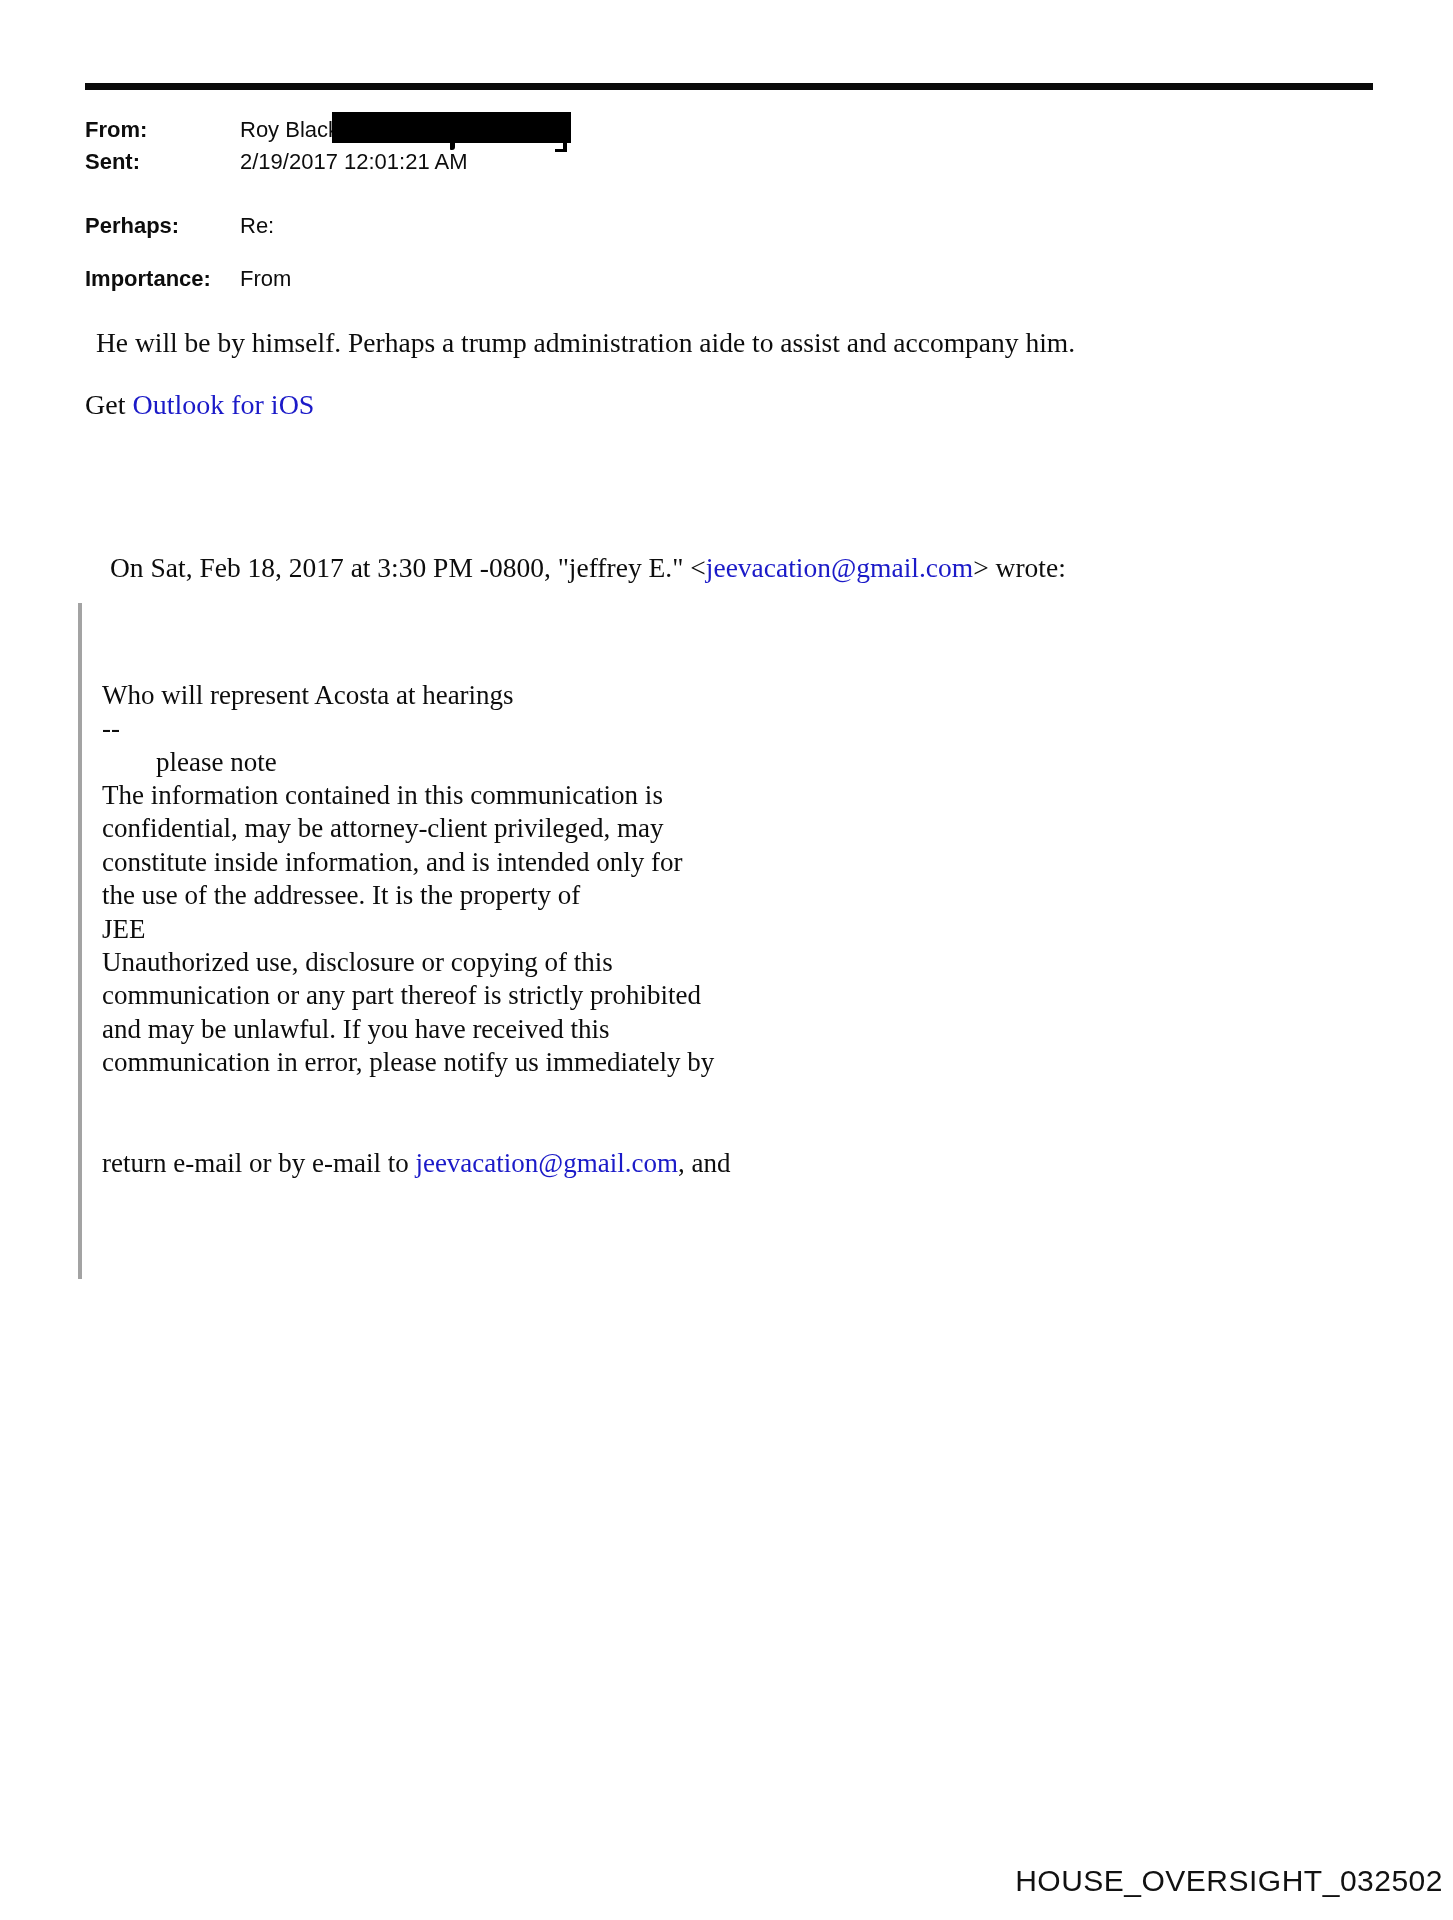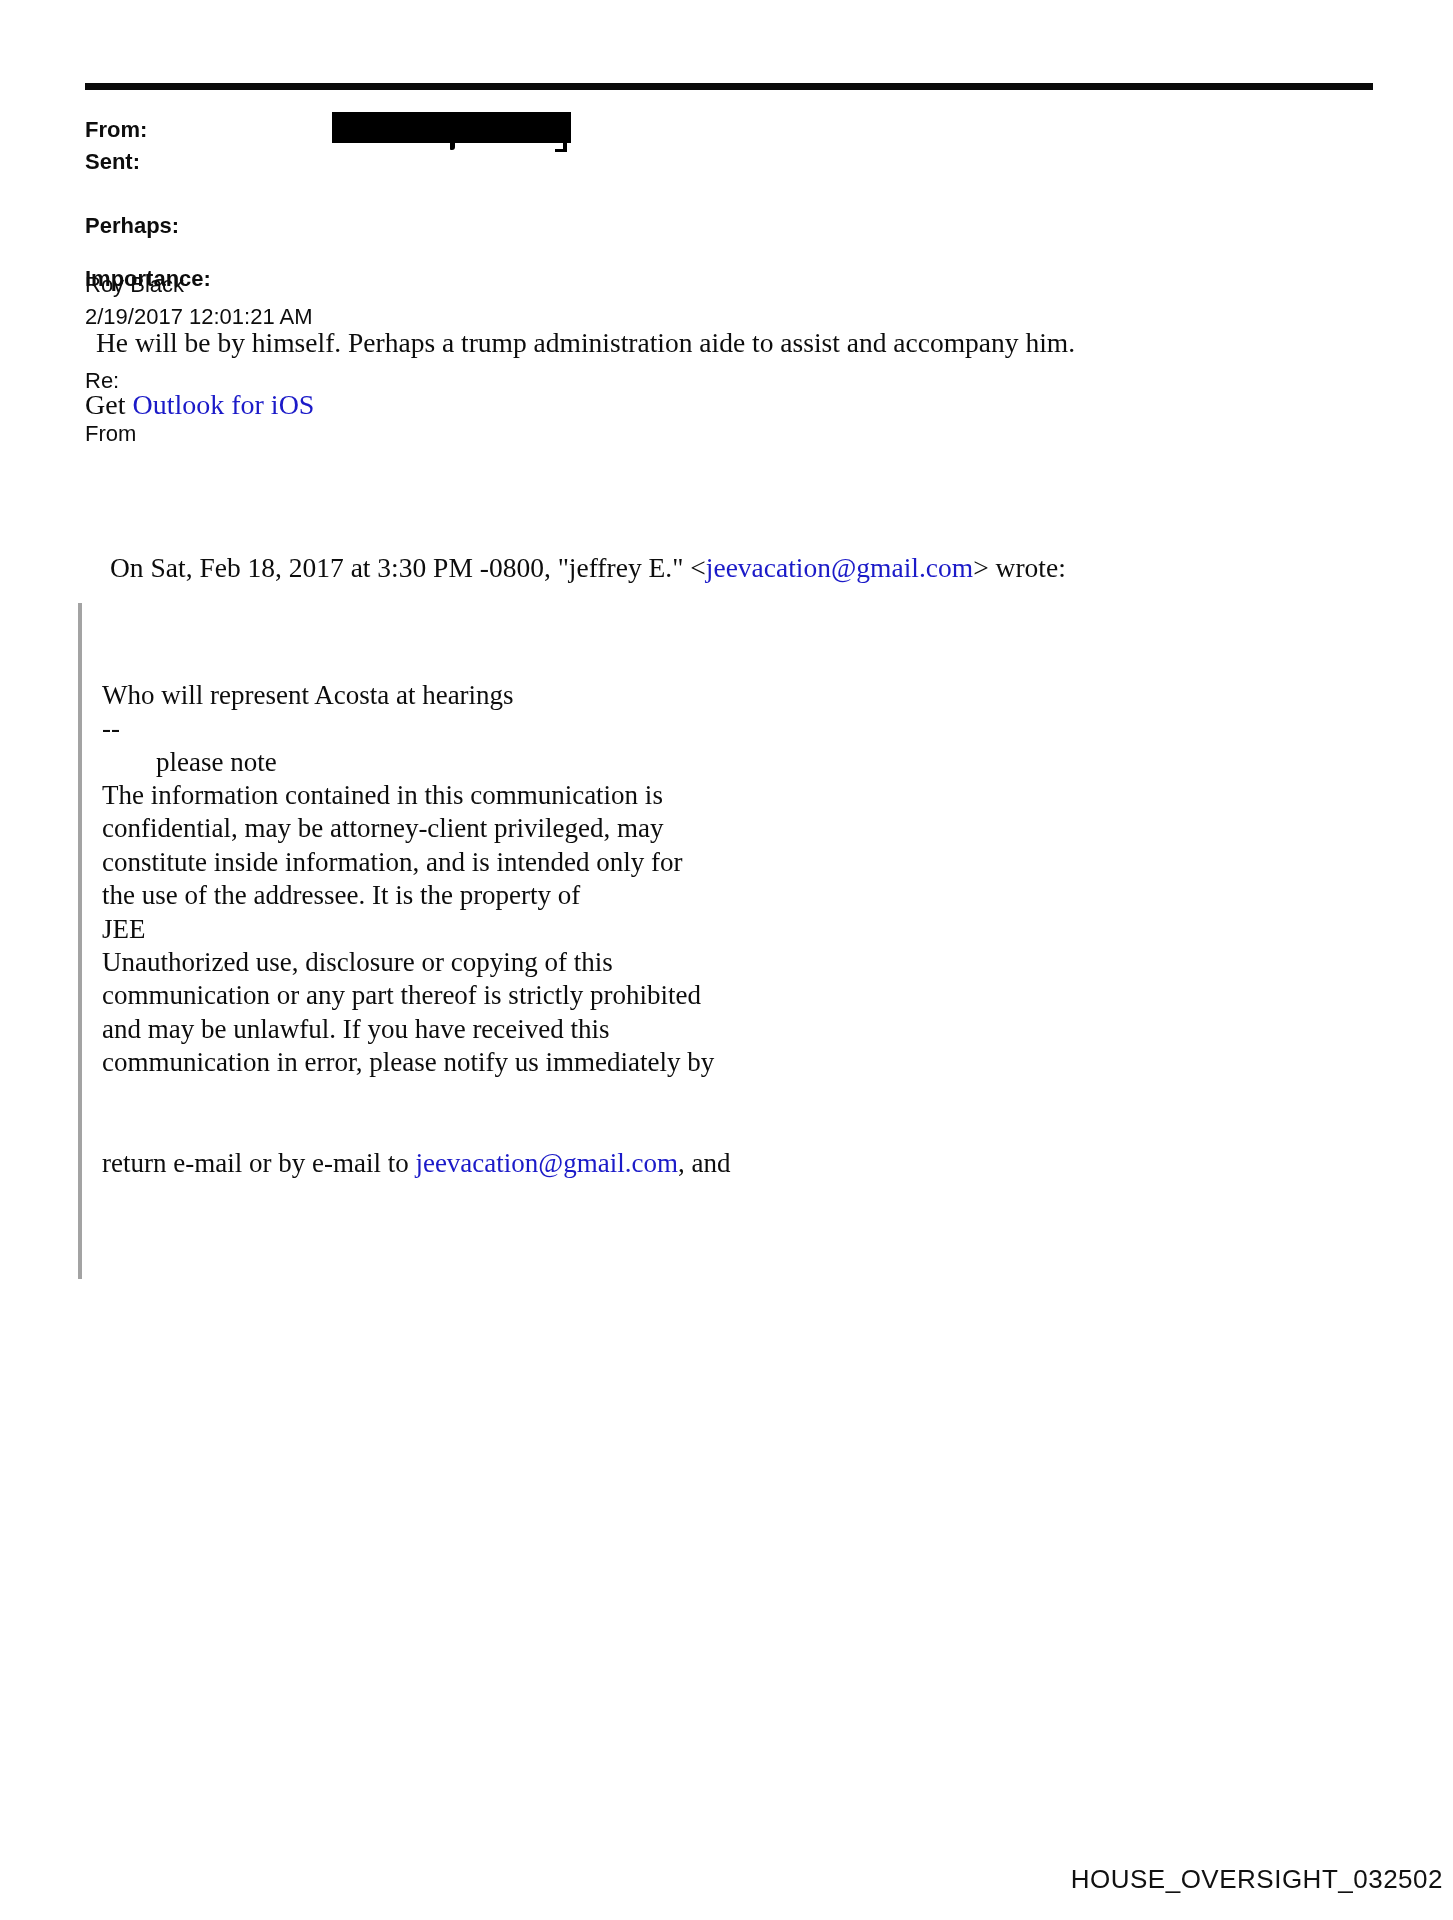--- a/index.html
+++ b/index.html
@@ -12,21 +12,21 @@
   html, body { background: #ffffff; }
   .page {
     position: relative;
     width: 1453px;
     height: 1920px;
     background: #ffffff;
     color: var(--text);
     font-family: "Liberation Serif", serif;
     overflow: hidden;
   }
-  .abs { position: absolute; flex-direction: column; }
+  .abs { position: absolute; }
 
   
   .top-rule {
     left: 85px; top: 83px;
     width: 1288px; height: 7px;
     background: var(--rule);
   }
 
   
   .meta-row {
@@ -103,21 +103,21 @@
     padding: 9px 0 32px 20px;
     font-size: 27px;
     line-height: 33.4px;
     white-space: pre-wrap;
   }
 
   
   .bates-number {
     right: 10px; top: 1864px;
     font-family: "Liberation Sans", sans-serif;
-    font-size: 26px;
+    font-size: 30px;
     letter-spacing: 0.5px;
     color: #111111;
     white-space: nowrap;
   }
 </style>
 </head>
 <body>
 
 <div class="page">
 

